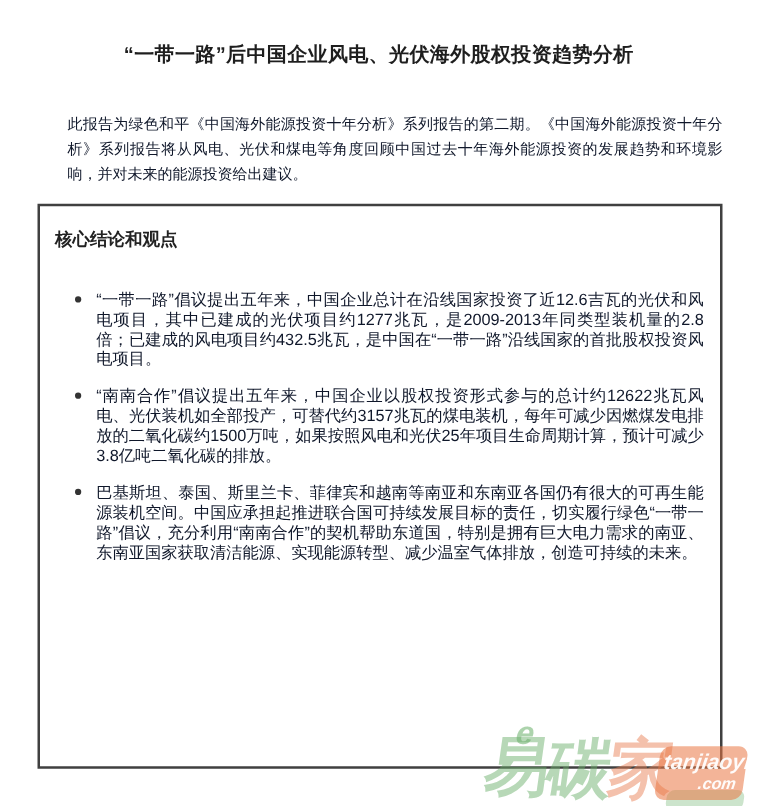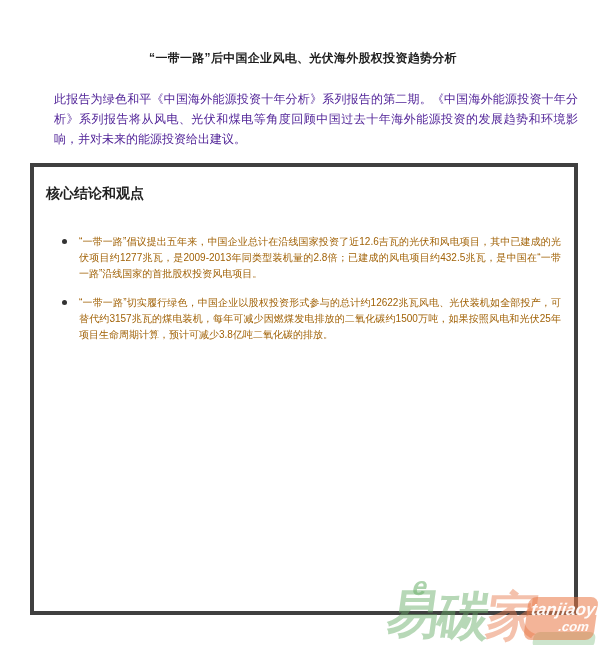--- a/index.html
+++ b/index.html
@@ -5,63 +5,63 @@
   html, body { margin: 0; padding: 0; }
   body {
     width: 606px; height: 645px;
     background: #ffffff;
     position: relative;
     overflow: hidden;
     font-family: "Liberation Sans", "DejaVu Sans", sans-serif;
   }
   .doc-title {
     position: absolute;
-    top: 50px; left: 0; right: 0;
+    top: 34px; left: 0; right: 0;
     margin: 0;
     text-align: center;
-    font-size: 12px;
+    font-size: 16px;
     font-weight: bold;
     color: #1e1e1e;
     letter-spacing: 0.3px;
   }
   .doc-intro {
     position: absolute;
     top: 89px; left: 54px;
     width: 524px;
     margin: 0;
     font-size: 12px;
     line-height: 20px;
-    color: #4c1d95;
+    color: #0f172a;
     text-align: justify;
   }
   .summary-box {
     position: absolute;
     left: 30px; top: 163px;
     width: 548px; height: 452px;
-    border: 4px solid #404040;
+    border: 2px solid #404040;
     box-sizing: border-box;
     padding: 18px 13px 0 12px;
     background: transparent;
   }
   .box-heading {
     margin: 0;
     font-size: 14px;
     font-weight: bold;
     color: #222222;
   }
   ul.bullet-list {
     margin: 31px 0 0 0;
     padding: 0 0 0 33px;
     list-style: none;
   }
   ul.bullet-list li {
     position: relative;
-    font-size: 10px;
+    font-size: 13px;
     line-height: 15.8px;
-    color: #a16207;
+    color: #0f172a;
     text-align: justify;
     margin: 0 0 14px 0;
   }
   ul.bullet-list li::before {
     content: "";
     position: absolute;
     left: -17px; top: 5px;
     width: 5px; height: 5px;
     border-radius: 50%;
     background: #333333;
@@ -125,21 +125,22 @@
 <body>
 
 <h1 class="doc-title">“一带一路”后中国企业风电、光伏海外股权投资趋势分析</h1>
 
 <p class="doc-intro">此报告为绿色和平《中国海外能源投资十年分析》系列报告的第二期。《中国海外能源投资十年分析》系列报告将从风电、光伏和煤电等角度回顾中国过去十年海外能源投资的发展趋势和环境影响，并对未来的能源投资给出建议。</p>
 
 <div class="summary-box">
   <h2 class="box-heading">核心结论和观点</h2>
   <ul class="bullet-list">
     <li>“一带一路”倡议提出五年来，中国企业总计在沿线国家投资了近12.6吉瓦的光伏和风电项目，其中已建成的光伏项目约1277兆瓦，是2009-2013年同类型装机量的2.8倍；已建成的风电项目约432.5兆瓦，是中国在“一带一路”沿线国家的首批股权投资风电项目。</li>
-    <li>“一带一路”切实履行绿色，中国企业以股权投资形式参与的总计约12622兆瓦风电、光伏装机如全部投产，可替代约3157兆瓦的煤电装机，每年可减少因燃煤发电排放的二氧化碳约1500万吨，如果按照风电和光伏25年项目生命周期计算，预计可减少3.8亿吨二氧化碳的排放。</li>
+    <li>“南南合作”倡议提出五年来，中国企业以股权投资形式参与的总计约12622兆瓦风电、光伏装机如全部投产，可替代约3157兆瓦的煤电装机，每年可减少因燃煤发电排放的二氧化碳约1500万吨，如果按照风电和光伏25年项目生命周期计算，预计可减少3.8亿吨二氧化碳的排放。</li>
+    <li>巴基斯坦、泰国、斯里兰卡、菲律宾和越南等南亚和东南亚各国仍有很大的可再生能源装机空间。中国应承担起推进联合国可持续发展目标的责任，切实履行绿色“一带一路”倡议，充分利用“南南合作”的契机帮助东道国，特别是拥有巨大电力需求的南亚、东南亚国家获取清洁能源、实现能源转型、减少温室气体排放，创造可持续的未来。</li>
   </ul>
 </div>
 
 <div class="watermark">
   <span class="wm-e">e</span>
   <span class="wm-char wm-green wm-c1">易</span>
   <span class="wm-char wm-green wm-c2">碳</span>
   <span class="wm-char wm-orange wm-c3">家</span>
   <div class="wm-swoosh"></div>
   <div class="wm-badge">

